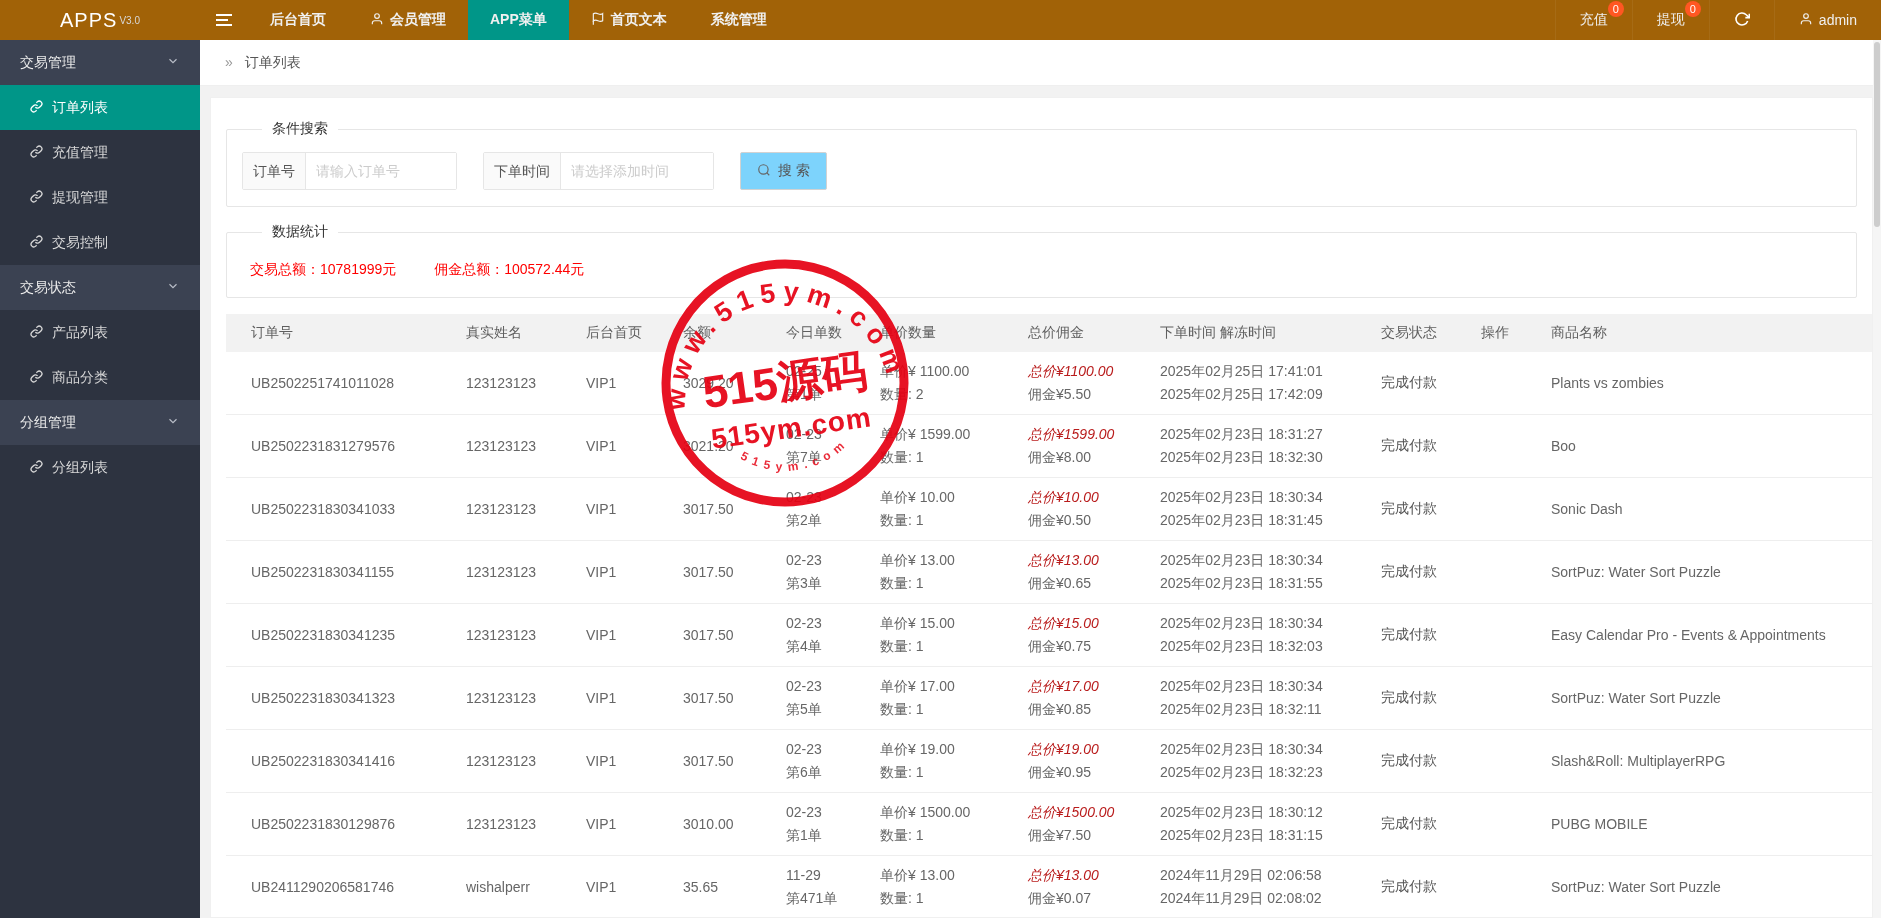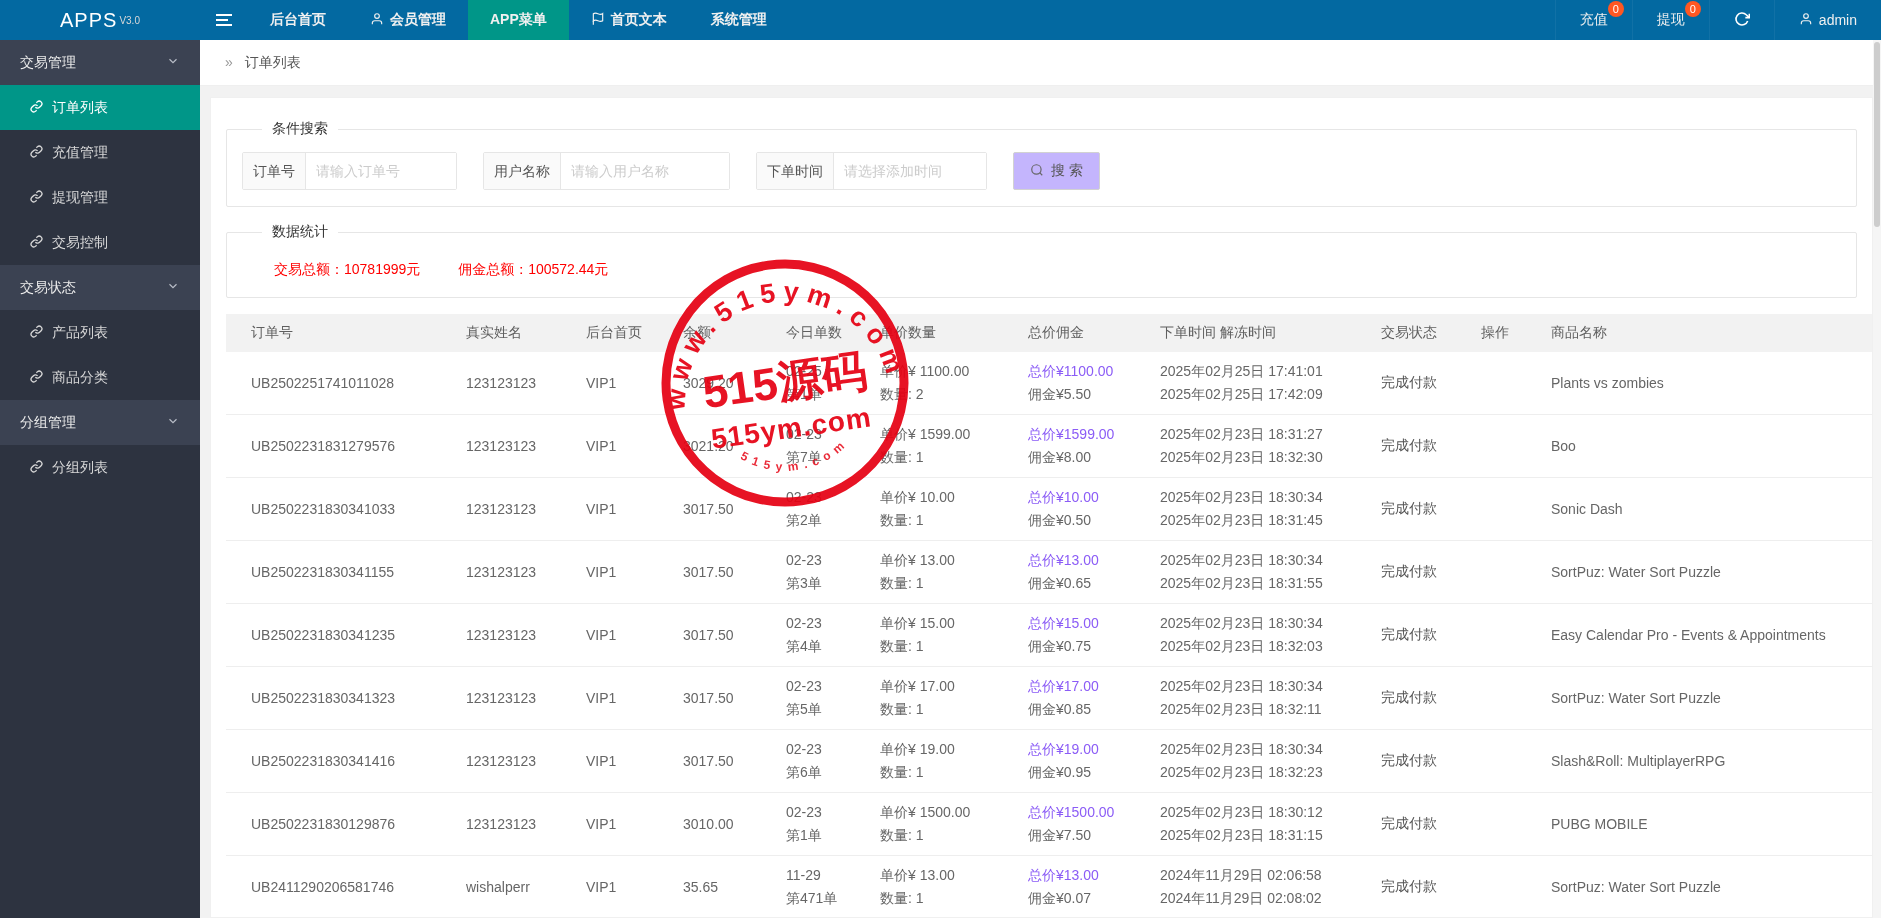--- a/index.html
+++ b/index.html
@@ -1,21 +1,21 @@
 <!DOCTYPE html>
 <html><head>
 <meta charset="utf-8">
 <style>
   * { margin:0; padding:0; box-sizing:border-box; }
   html,body { width:1881px; height:918px; overflow:hidden; background:#f2f2f2;
     font-family:"Liberation Sans","DejaVu Sans",sans-serif; font-size:14px; }
   .app { position:relative; width:1881px; height:918px; }
 
   
-  .navbar { position:absolute; top:0; left:0; width:100%; height:40px; background:#0369a1;
+  .navbar { position:absolute; top:0; left:0; width:100%; height:40px; background:#a16207;
     display:flex; align-items:stretch; color:#fff; z-index:5; }
   .logo { width:200px; display:flex; align-items:center; justify-content:center; color:#fff; }
   .logo .brand { font-size:20px; letter-spacing:1px; }
   .logo sup { font-size:10px; margin-left:2px; color:#d8d8d8; }
   .hamburger { width:48px; display:flex; align-items:center; justify-content:center; cursor:pointer; }
   .hamburger .bars { display:inline-block; }
   .hamburger .bars span { display:block; width:16px; height:2px; background:#fff; margin:3px 0; }
   .hamburger .bars span:nth-child(2){ width:12px; }
   .nav-menu { display:flex; align-items:stretch; }
   .nav-item { display:flex; align-items:center; gap:6px; padding:0 22px; color:#f0f0f0;
@@ -52,36 +52,36 @@
   legend { margin-left:20px; padding:0 10px; color:#333; }
 
   .form-row { display:flex; align-items:center; gap:26px; }
   .sgroup { display:inline-flex; align-items:stretch; border:1px solid #e6e6e6; border-radius:2px; background:#fff; }
   .sgroup label { background:#fafafa; border-right:1px solid #e6e6e6; padding:0 10px; height:36px;
     line-height:36px; color:#555; white-space:nowrap; }
   .sgroup input { border:none; outline:none; height:36px; padding:0 10px; font-size:14px; color:#0f172a;
     font-family:inherit; }
   .sgroup input::placeholder { color:#ccc; }
   .search-btn { display:inline-flex; align-items:center; gap:7px; height:38px; padding:0 16px;
-    background:#c4b5fd; border:1px solid #d2d2d2; border-radius:2px; color:#555; font-size:14px;
+    background:#7dd3fc; border:1px solid #d2d2d2; border-radius:2px; color:#555; font-size:14px;
     cursor:pointer; font-family:inherit; }
   .search-btn svg { stroke:#666; }
 
-  .stats-line { color:#ff0000; padding:6px 0 2px 8px;margin-left:24px; }
+  .stats-line { color:#ff0000; padding:6px 0 2px 8px; }
   .stats-line .stat { margin-right:34px; }
 
   
   table { border-collapse:collapse; table-layout:fixed; width:1650px; margin-top:2px; }
   thead th { background:#f2f2f2; color:#5f5f5f; font-weight:normal; text-align:left;
     height:38px; padding-left:15px; white-space:nowrap; }
   tbody td { padding:8px 4px 8px 15px; color:#666; border-bottom:1px solid #eee; vertical-align:middle;
     height:55px; overflow:hidden; white-space:nowrap; }
   th.col-first, td.col-first { padding-left:25px; }
   .cell-2line div { line-height:23px; }
-  .red { color:#8b5cf6; }
+  .red { color:#b91c1c;font-style:italic; }
   td.status-cell { color:#555; }
 
   
   .stamp { position:absolute; left:654px; top:252px; width:262px; height:262px; z-index:9;
     transform:rotate(-8deg); opacity:0.92; pointer-events:none; }
   .stamp text, .stamp textPath { font-family:"Liberation Sans","DejaVu Sans",sans-serif; }
 
   
   .vscroll { position:absolute; top:40px; right:0; bottom:0; width:8px; background:#f5f5f5; z-index:6; }
   .vthumb { width:6px; margin:2px 1px 0; height:185px; background:#cdcdcd; border-radius:3px; }
@@ -230,24 +230,20 @@
     </div>
     <div class="content">
       <div class="card">
 
         <fieldset>
           <legend>条件搜索</legend>
           <div class="form-row">
             <span class="sgroup">
               <label>订单号</label>
               <input type="text" style="width: 150px;" placeholder="请输入订单号">
-            </span>
-            <span class="sgroup">
-              <label>用户名称</label>
-              <input type="text" style="width: 168px;" placeholder="请输入用户名称">
             </span>
             <span class="sgroup">
               <label>下单时间</label>
               <input type="text" style="width: 152px;" placeholder="请选择添加时间">
             </span>
             <button class="search-btn">
               <span><svg width="14" height="14" viewBox="0 0 24 24" fill="none" stroke-width="2">
                     <circle cx="11" cy="11" r="8"></circle>
                     <line x1="21" y1="21" x2="16.65" y2="16.65"></line>
                   </svg></span>

